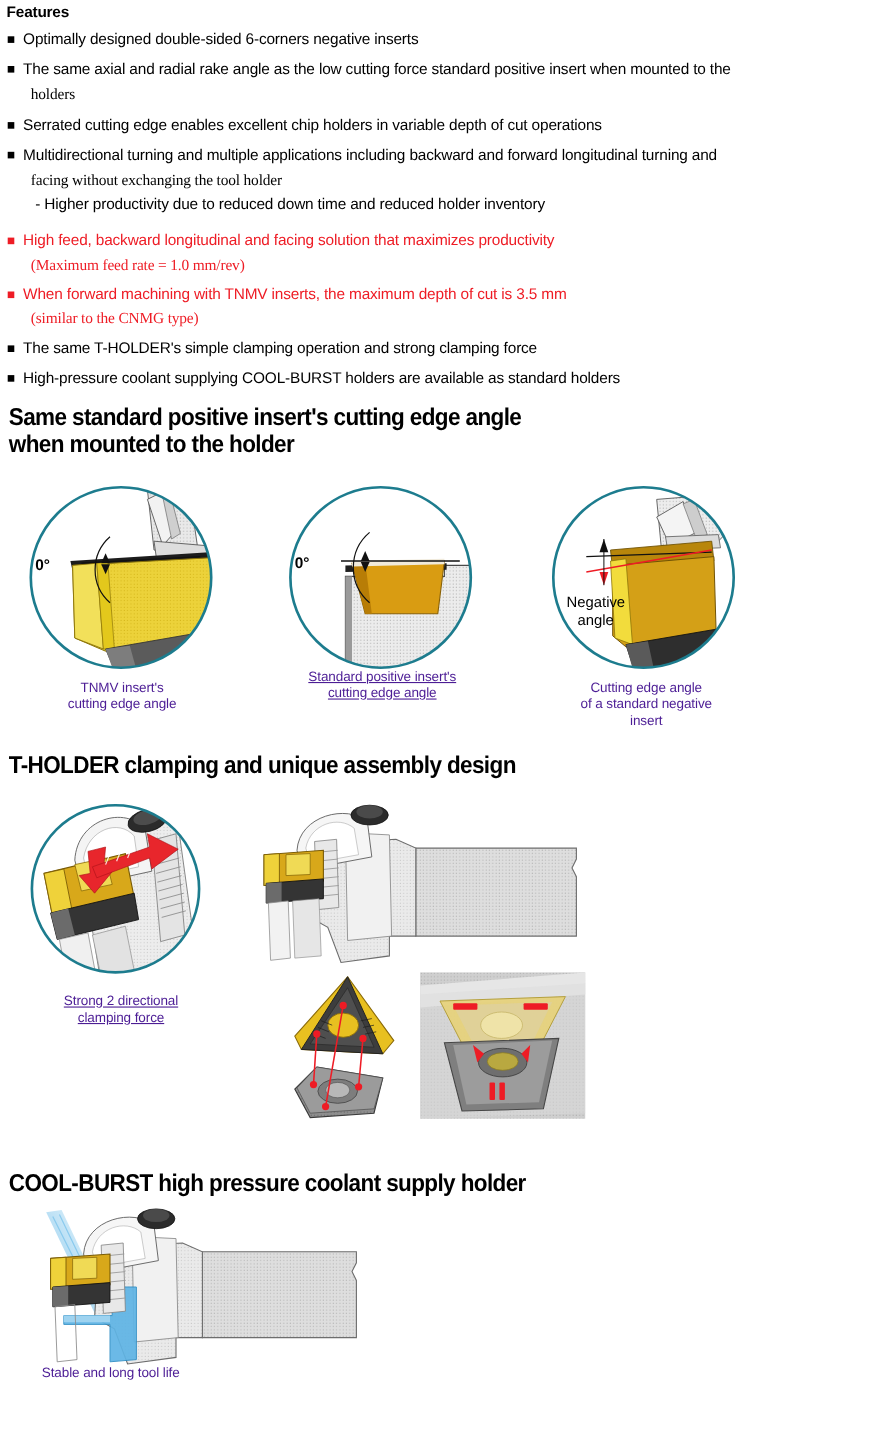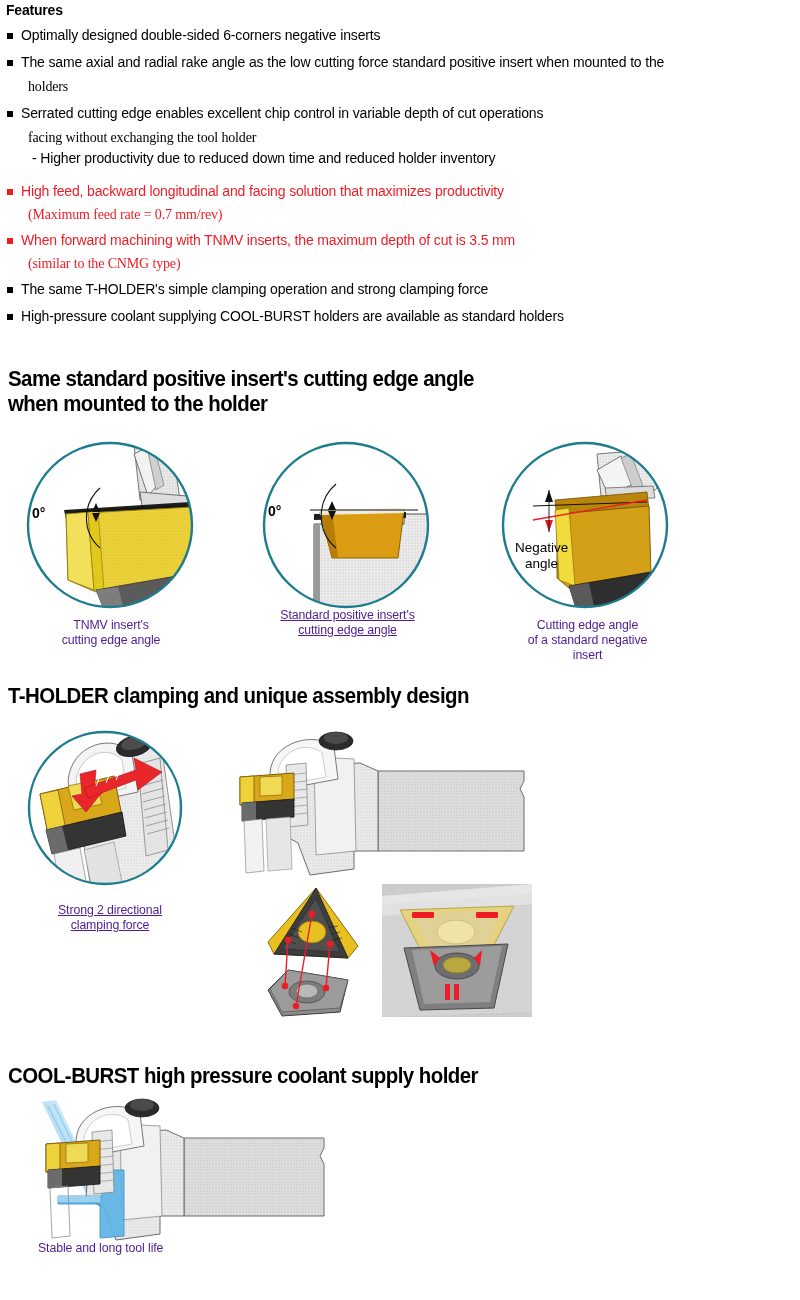--- a/index.html
+++ b/index.html
@@ -70,34 +70,38 @@
     </div>
     <div class="feat-item">
       <span class="sq"></span>
       <span>The same axial and radial rake angle as the low cutting force standard positive insert when mounted to the</span>
     </div>
     <div class="feat-item cont">
       <span>holders</span>
     </div>
     <div class="feat-item">
       <span class="sq"></span>
-      <span>Serrated cutting edge enables excellent chip control in variable depth of cut operations</span>
+      <span>Serrated cutting edge enables excellent chip holders in variable depth of cut operations</span>
+    </div>
+    <div class="feat-item">
+      <span class="sq"></span>
+      <span>Multidirectional turning and multiple applications including backward and forward longitudinal turning and</span>
     </div>
     <div class="feat-item cont">
       <span>facing without exchanging the tool holder</span>
     </div>
     <div class="feat-item sub">
       <span>- Higher productivity due to reduced down time and reduced holder inventory</span>
     </div>
     <div class="feat-item red">
       <span class="sq"></span>
       <span>High feed, backward longitudinal and facing solution that maximizes productivity</span>
     </div>
     <div class="feat-item red cont">
-      <span>(Maximum feed rate = 0.7 mm/rev)</span>
+      <span>(Maximum feed rate = 1.0 mm/rev)</span>
     </div>
     <div class="feat-item red">
       <span class="sq"></span>
       <span>When forward machining with TNMV inserts, the maximum depth of cut is 3.5 mm</span>
     </div>
     <div class="feat-item red cont">
       <span>(similar to the CNMG type)</span>
     </div>
     <div class="feat-item">
       <span class="sq"></span>

